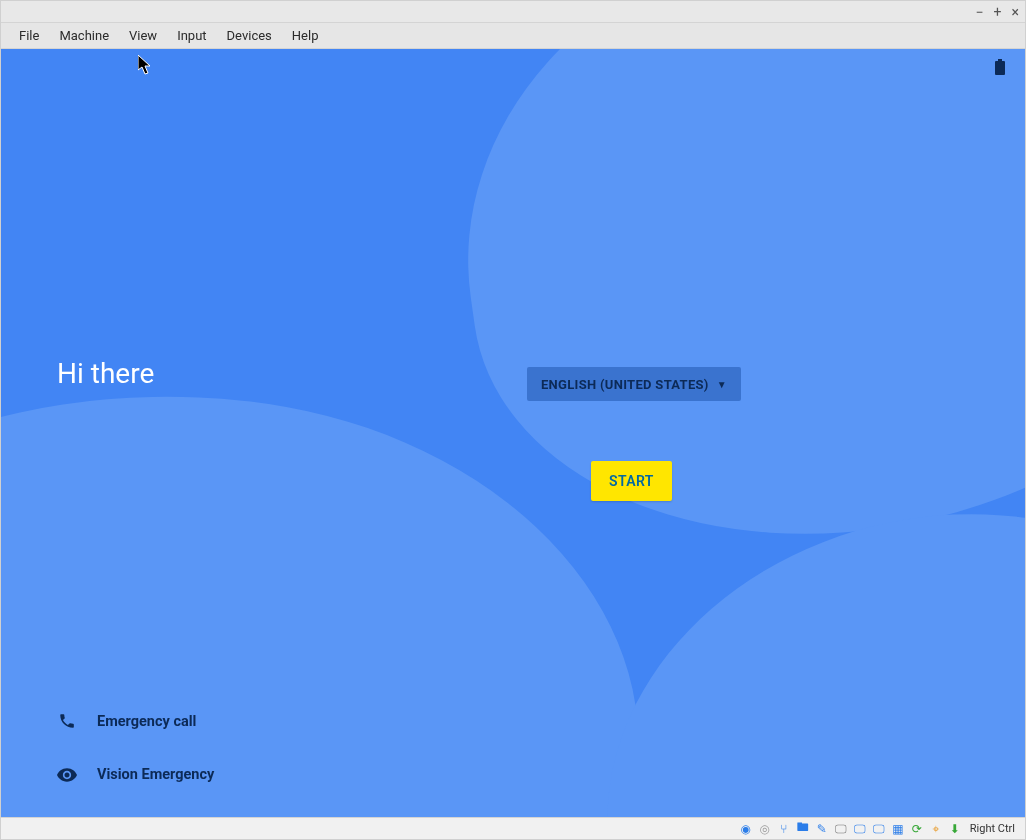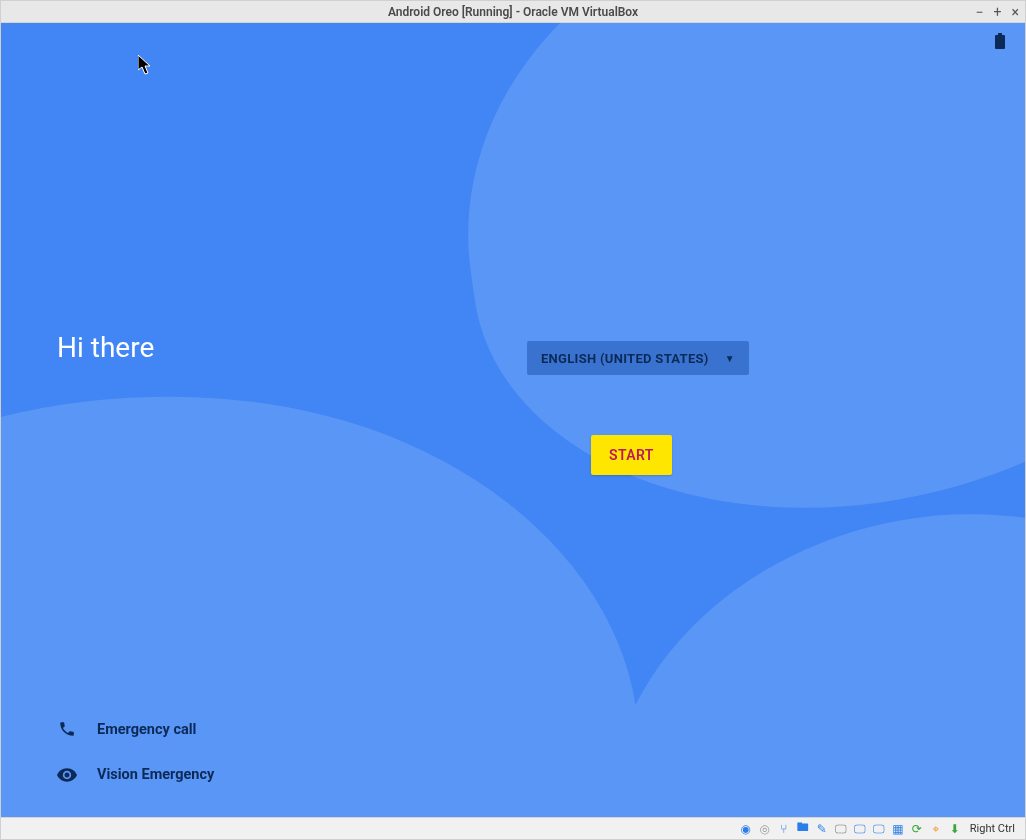--- a/index.html
+++ b/index.html
@@ -71,51 +71,51 @@
     left: 526px;
     height: 34px;
     padding: 0 14px;
     background: #3a73cf;
     color: #0c2a57;
     font-size: 13px;
     font-weight: 700;
     letter-spacing: 0.3px;
     display: flex;
     align-items: center;
-    gap: 16px;
+    gap: 8px;
     cursor: pointer;
     border-radius: 2px;
   }
   .lang-select .caret { font-size: 10px; }
 
   .start-btn {
     position: absolute;
     top: 412px;
     left: 590px;
     height: 40px;
     padding: 0 18px;
     background: #ffe600;
-    color: #be185d;
+    color: #0369a1;
     font-size: 14px;
     font-weight: 600;
     letter-spacing: 0.4px;
     display: flex;
     align-items: center;
     border-radius: 2px;
     cursor: pointer;
     box-shadow: 0 1px 2px rgba(0,0,0,0.15);
   }
 
   .bottom-links {
     position: absolute;
     left: 56px;
     bottom: 34px;
     display: flex;
     flex-direction: column;
-    gap: 28px;
+    gap: 36px;
   }
   .link-row {
     display: flex;
     align-items: center;
     gap: 20px;
     color: #0c2a57;
     font-size: 14.5px;
     font-weight: 700;
     cursor: pointer;
   }
@@ -150,28 +150,35 @@
     pointer-events: none;
     z-index: 50;
   }
 </style>
 </head>
 <body>
 
 <div class="host-window">
 
   <div class="titlebar">
-    <span class="title">Android Oreo [Running] - Oracle VM VirtualBox</span>
     <div class="win-controls">
       <span>−</span>
       <span>+</span>
       <span>×</span>
     </div>
   </div>
 
+  <div class="menubar">
+    <div class="menu-item">File</div>
+    <div class="menu-item">Machine</div>
+    <div class="menu-item">View</div>
+    <div class="menu-item">Input</div>
+    <div class="menu-item">Devices</div>
+    <div class="menu-item">Help</div>
+  </div>
 
   <div class="guest">
     <div class="wave1"></div>
     <div class="wave2"></div>
     <div class="wave3"></div>
 
     <div class="statusbar-icon">
       <svg width="10" height="16" viewBox="0 0 10 16">
           <path fill="#0c2a57" d="M3 0h4v2h2a1 1 0 0 1 1 1v12a1 1 0 0 1-1 1H1a1 1 0 0 1-1-1V3a1 1 0 0 1 1-1h2V0z"></path>
         </svg>

